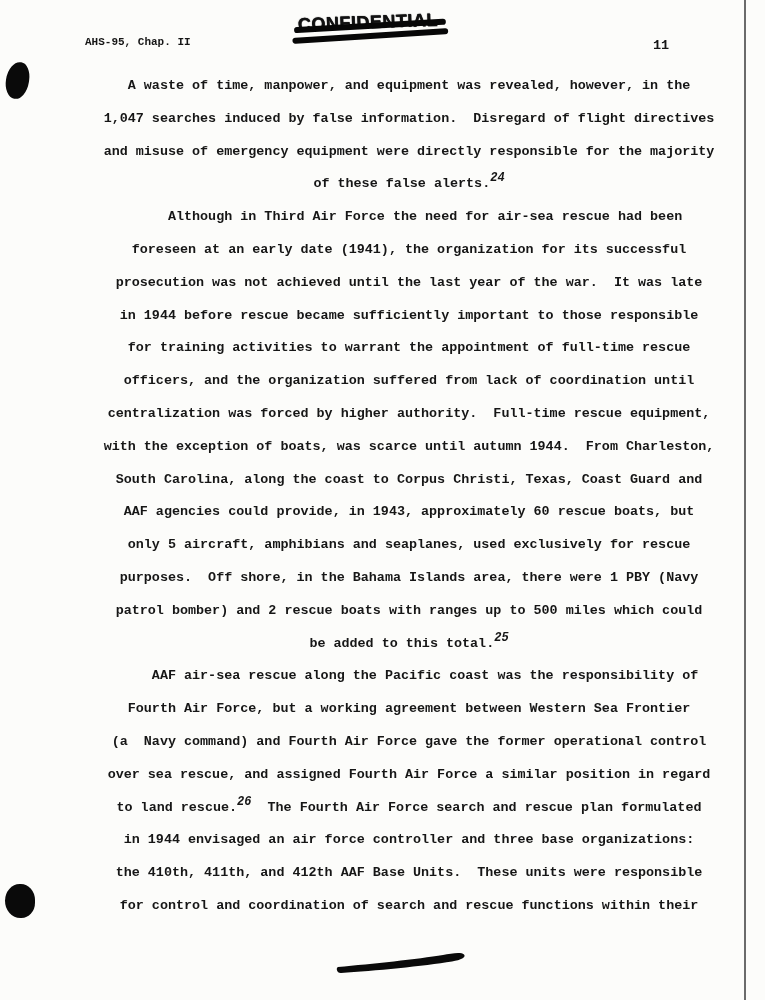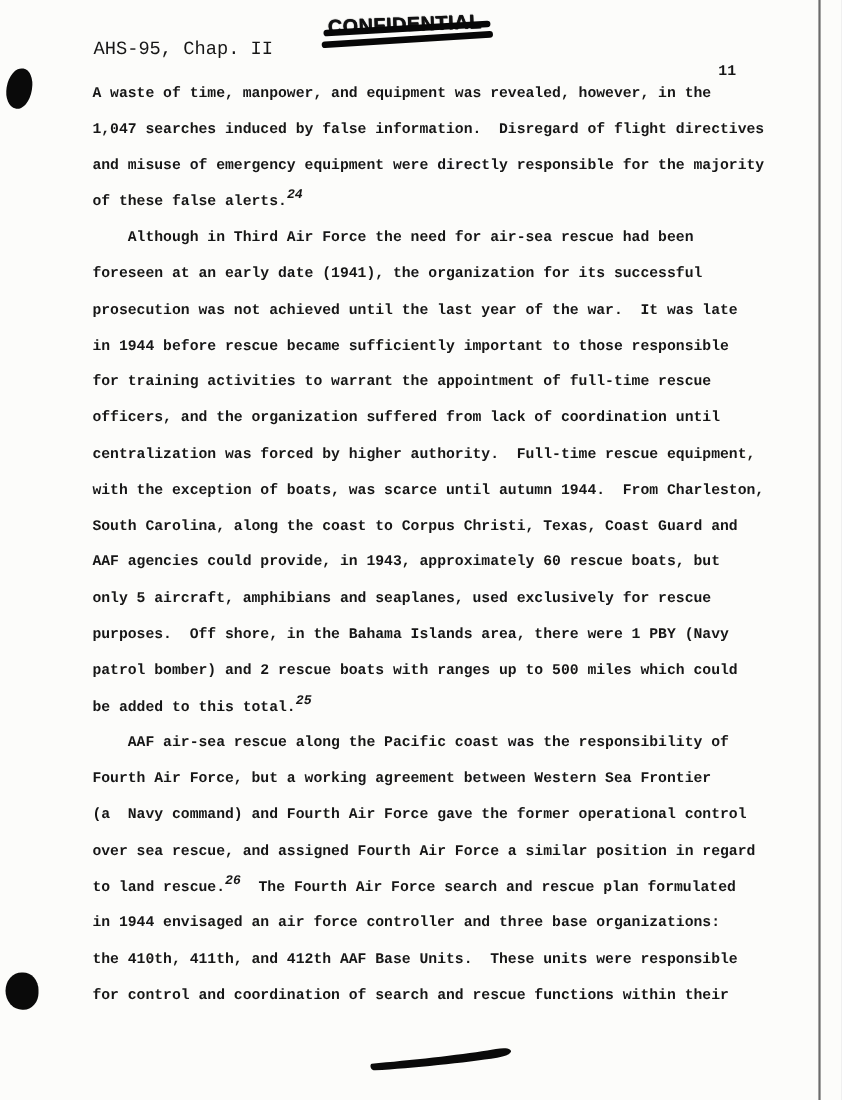--- a/index.html
+++ b/index.html
@@ -14,30 +14,29 @@
   }
   .edge-line {
     position: absolute;
     left: 744px; top: 0;
     width: 2px; height: 1000px;
     background: #6b6b6b;
   }
   .header-left {
     position: absolute;
     left: 85px; top: 36px;
-    font-size: 17px;
-    font-weight: normal;
+    font-size: 11px;
+    font-weight: bold;
     white-space: pre;
   }
   .page-num {
     position: absolute;
     left: 653px; top: 38px;
     font-size: 13.5px;
     font-weight: bold;
-    margin-top: 20px;
   }
   .stamp {
     position: absolute;
     left: 298px; top: 11px;
     width: 140px; height: 32px;
     transform: rotate(-2deg);
   }
   .stamp-text {
     position: absolute;
     left: 0; top: 1px;
@@ -68,21 +67,21 @@
   }
   .body-text {
     position: absolute;
     left: 84px; top: 70px;
     width: 650px;
     font-size: 13.4px;
     font-weight: bold;
     line-height: 32.8px;
     white-space: pre;
   }
-  .body-text .line { height: 32.8px; }
+  .body-text .line { height: 32.8px; text-align: center; }
   .body-text sup {
     font-size: 12px;
     vertical-align: 6px;
     line-height: 0;
     font-style: italic;
   }
   .punch-dot-1 {
     position: absolute;
     left: 6px; top: 62px;
     width: 23px; height: 37px;

